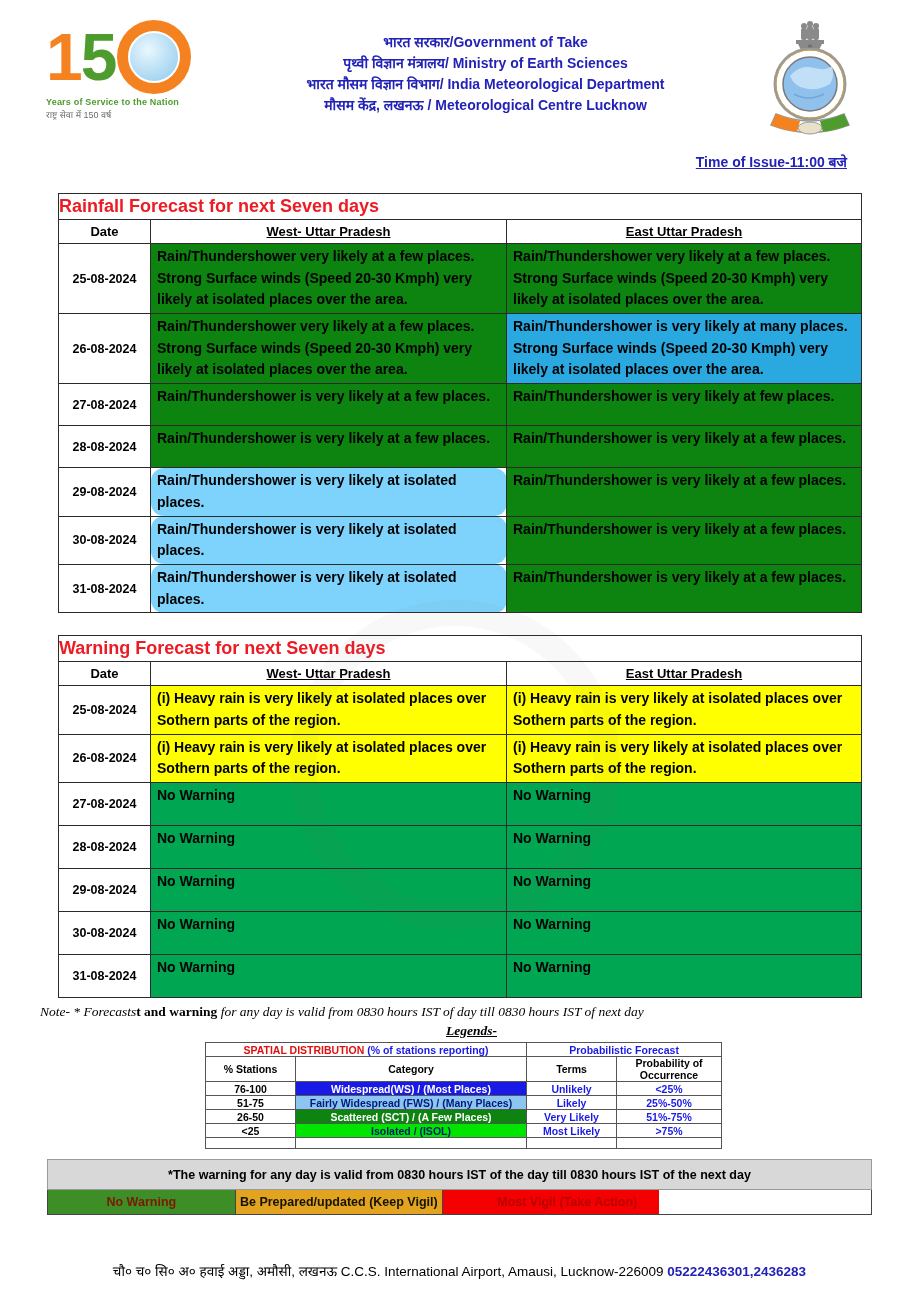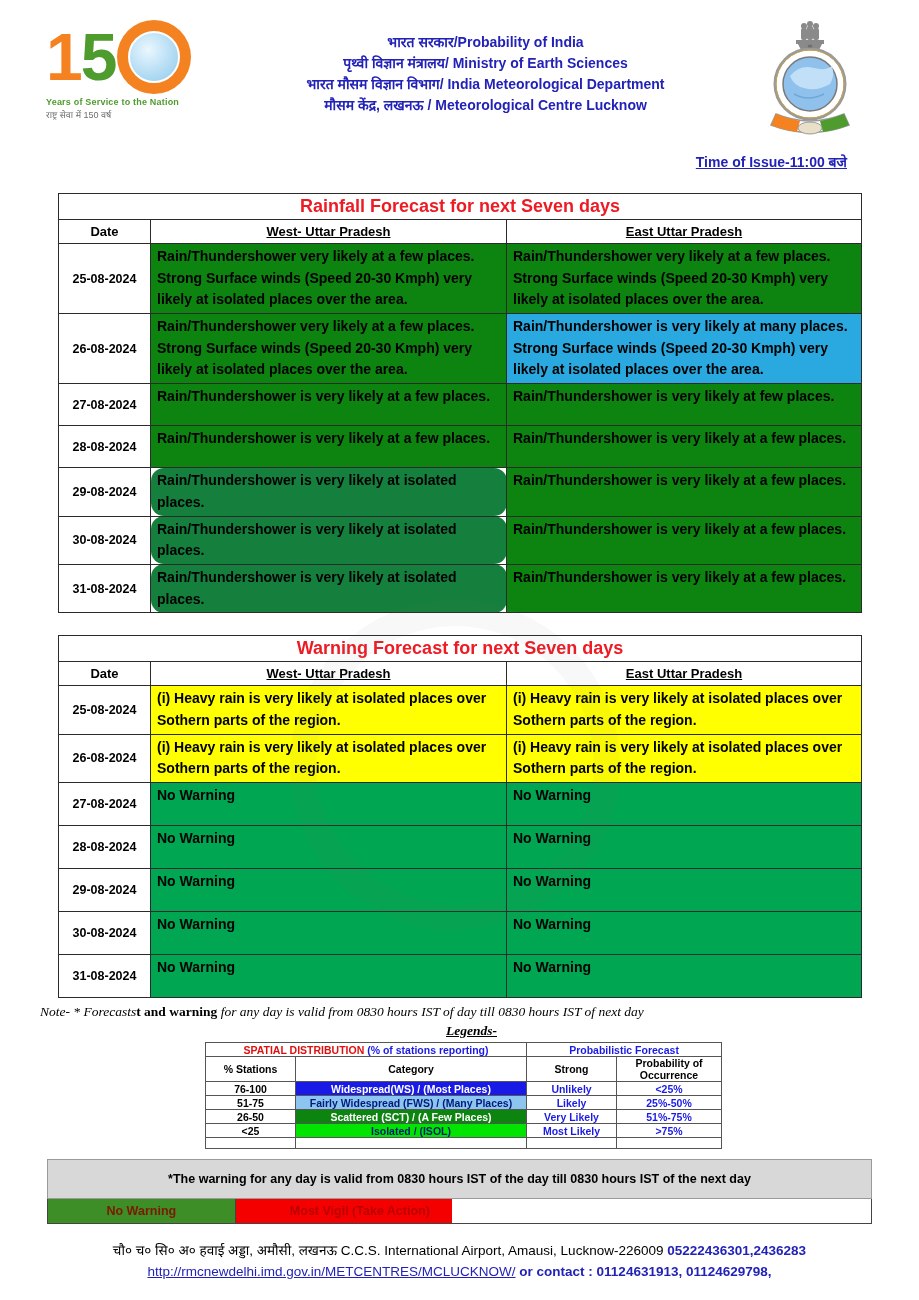--- a/index.html
+++ b/index.html
@@ -27,31 +27,31 @@
   .bulletin-title { flex: 1; font-weight: bold; font-size: 15.5px; text-decoration: underline; color: #101010; }
   .dated { width: 170px; display: flex; justify-content: space-between; color: #2222B8; font-weight: bold; font-size: 15px; }
   .issue-row { text-align: right; padding: 8px 72px 0 0; }
   .issue { color: #2222B8; font-weight: bold; font-size: 14px; text-decoration: underline; }
   
   table.forecast { border-collapse: collapse; margin: 22px 0 0 58px; width: 803px; table-layout: fixed; }
   table.forecast td { border: 1.6px solid #2b2b2b; }
   table.forecast col.c-date { width: 92px; }
   table.forecast col.c-west { width: 356px; }
   table.forecast col.c-east { width: 355px; }
-  tr.ttl td { text-align: center; color: #ED1B24; font-size: 18px; font-weight: bold; height: 26px; background: #fff; }
+  tr.ttl td { color: #ED1B24; font-size: 18px; font-weight: bold; height: 26px; background: #fff; }
   tr.hdr td { text-align: center; font-weight: bold; font-size: 13px; height: 24px; background: #fff; }
   tr.hdr td.u { text-decoration: underline; }
   td.date { text-align: center; vertical-align: middle; font-weight: bold; font-size: 12.5px; background: #fff; }
   td.cell { font-weight: bold; font-size: 14px; line-height: 1.55; padding: 2px 8px 2px 6px; vertical-align: top; }
   tr.tall { height: 60px; }
   tr.short { height: 42px; }
   tr.wtall { height: 46px; }
   tr.wshort { height: 43px; }
   td[data-bg="dgreen"]   { background: #0E8410; }
-  td[data-bg="lgreen"]   { background: #15803d; border-radius: 13px; }
+  td[data-bg="lgreen"]   { background: #7dd3fc; border-radius: 13px; }
   td[data-bg="skyblue"]  { background: #29A9E0; }
   td[data-bg="yellow"]   { background: #FFFF00; }
   td[data-bg="mgreen"]   { background: #00A651; }
   td[data-bg="catblue"]  { background: #1A1AE6; }
   td[data-bg="catlblue"] { background: #8CC6F0; }
   td[data-bg="catgreen"] { background: #0E8410; }
   td[data-bg="catbright"]{ background: #00E400; }
   td[data-fg="white"] { color: #ffffff; }
   td[data-fg="navy"]  { color: #001A7A; }
   
@@ -66,21 +66,21 @@
   table.legend col.lc2 { width: 231px; }
   table.legend col.lc3 { width: 90px; }
   table.legend col.lc4 { width: 105px; }
   td.lg-title { height: 24px; }
   .red  { color: #E01010; }
   .blue { color: #1A1AE6; }
   td.term { color: #1A1AE6; }
   tr.lg-empty td { height: 11px; }
   td.norain { text-align: left; padding-left: 8px; height: 17px; }
   
-  .validity { margin: 10px 47px 0; height: 40px; background: #D8D8D8; border: 1px solid #9a9a9a;
+  .validity { margin: 10px 47px 0; height: 31px; background: #D8D8D8; border: 1px solid #9a9a9a;
               display: flex; align-items: center; justify-content: center; font-weight: bold; font-size: 12.5px; }
   .levels { display: flex; margin: 0 47px; height: 25px; border: 1px solid #444; border-top: none; }
   .level { display: flex; align-items: center; justify-content: center; font-weight: bold; font-size: 12.5px; border-right: 1px solid #444; }
   .level:last-child { border-right: none; }
   .lvl0 { flex-basis: 22.8%; background: #3E8E27; color: #7B1A00; }
   .lvl1 { flex-basis: 25.7%; background: #FFFF00; color: #141400; }
   .lvl2 { flex-basis: 25.2%; background: #E2A321; color: #141400; }
   .lvl3 { flex-basis: 26.3%; background: #F40000; color: #BB0000; padding-left: 32px; }
   
   .footer { position: absolute; left: 0; right: 0; bottom: 18px; text-align: center; font-size: 13.5px; line-height: 21px; }
@@ -102,21 +102,21 @@
         <span class="d5">5</span>
         <span class="d0">
             <span class="globe"></span>
           </span>
       </div>
       <div class="l150-en">Years of Service to the Nation</div>
       <div class="l150-hi">राष्ट्र सेवा में 150 वर्ष</div>
     </div>
 
     <div class="gov">
-      <div>भारत सरकार/Probability of India</div>
+      <div>भारत सरकार/Government of Take</div>
       <div>पृथ्वी विज्ञान मंत्रालय/ Ministry of Earth Sciences</div>
       <div>भारत मौसम विज्ञान विभाग/ India Meteorological Department</div>
       <div>मौसम केंद्र, लखनऊ / Meteorological Centre Lucknow</div>
     </div>
 
     <div class="emblem-box">
       <svg width="112" height="120" viewBox="0 0 112 120">
 
         <g fill="#8a8a8a">
           <circle cx="50" cy="6" r="3"></circle>
@@ -272,21 +272,21 @@
         <tr>
       <td colspan="2" class="lg-title">
         <span class="red">SPATIAL DISTRIBUTION</span>
         <span class="blue">(% of stations reporting)</span>
       </td>
       <td colspan="2" class="lg-title blue">Probabilistic Forecast</td>
     </tr>
     <tr>
       <td>% Stations</td>
       <td>Category</td>
-      <td>Strong</td>
+      <td>Terms</td>
       <td>Probability of Occurrence</td>
     </tr>
     <tr>
       <td>76-100</td>
       <td data-fg="white" data-bg="catblue">Widespread(WS)  /  (Most Places)</td>
       <td class="term">Unlikely</td>
       <td class="term">&lt;25%</td>
     </tr>
     <tr>
       <td>51-75</td>
@@ -311,28 +311,24 @@
           <td></td>
           <td></td>
           <td></td>
     </tr>
   </tbody>
     </table>
 
   <div class="validity">*The warning for any day is valid from 0830 hours IST of the day till 0830 hours IST of the next day</div>
   <div class="levels">
     <div class="level lvl0">No Warning</div>
+    <div class="level lvl2">Be Prepared/updated (Keep Vigil)</div>
     <div class="level lvl3">Most Vigil (Take Action)</div>
   </div>
 
   <div class="footer">
     <div>
       <span>चौ० च० सि० अ० हवाई अड्डा, अमौसी, लखनऊ</span>
       <span>C.C.S. International Airport, Amausi, Lucknow-226009</span>
       <span class="bluebold">05222436301,2436283</span>
     </div>
-    <div>
-      <a class="f-link" href="#">http://rmcnewdelhi.imd.gov.in/METCENTRES/MCLUCKNOW/</a>
-      <span class="bluebold">or contact :</span>
-      <span class="bluebold">01124631913, 01124629798,</span>
-    </div>
   </div>
 </div>
 
 </body></html>

